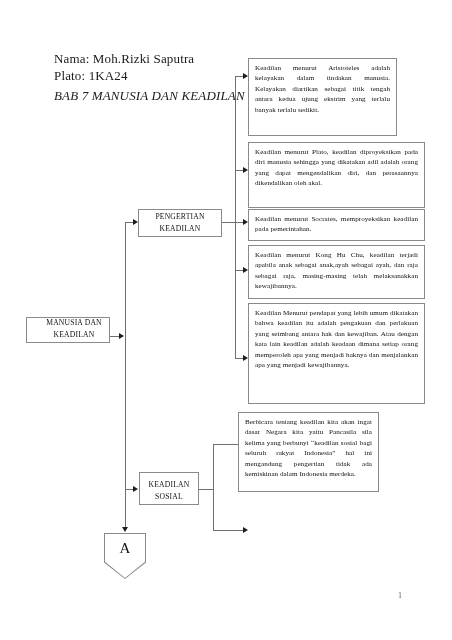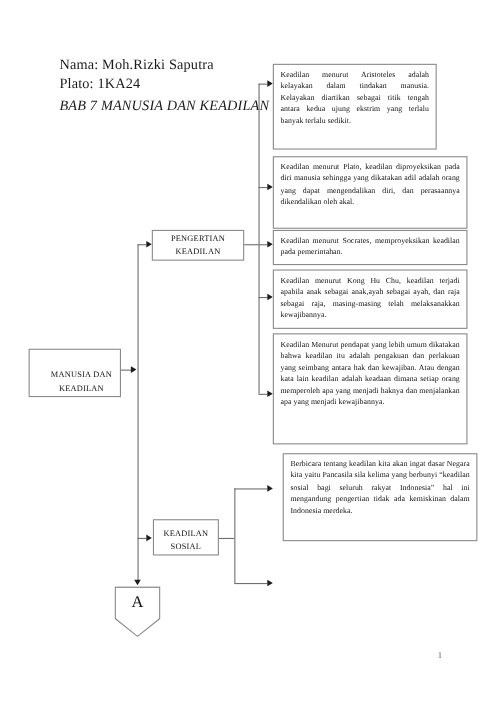--- a/index.html
+++ b/index.html
@@ -160,21 +160,21 @@
   <div class="vline" style="left:125px; top:222px; height:307px;"></div>
 
   <div class="hline" style="left:125px; top:222px; width:8px;"></div>
   <div class="arrow-r" style="left:133px; top:219px;"></div>
 
   <div class="hline" style="left:125px; top:489px; width:8px;"></div>
   <div class="arrow-r" style="left:133px; top:486px;"></div>
 
   <div class="arrow-d" style="left:122px; top:527px;"></div>
 
-  <div class="node" style="left:26px; top:317px; width:84px; height:44px;padding-left:16px;">
+  <div class="node" style="left:26px; top:317px; width:84px; height:26px;padding-left:16px;">
     <span>
       <span class="lbl">MANUSIA DAN</span>
       <span class="lbl">KEADILAN</span>
     </span>
   </div>
 
   <div class="node" style="left:138px; top:209px; width:84px; height:28px;">
     <span>
       <span class="lbl">PENGERTIAN</span>
       <span class="lbl">KEADILAN</span>
@@ -218,21 +218,21 @@
 
   <div class="hline" style="left:199px; top:489px; width:14px;"></div>
   <div class="vline" style="left:213px; top:444px; height:86px;"></div>
 
   <div class="hline" style="left:213px; top:444px; width:30px;"></div>
   <div class="arrow-r" style="left:243px; top:441px;"></div>
 
   <div class="hline" style="left:213px; top:530px; width:30px;"></div>
   <div class="arrow-r" style="left:243px; top:527px;"></div>
 
-  <div class="tbox" style="left:257px; top:412px; width:177px; height:80px;">Berbicara tentang keadilan kita akan ingat dasar Negara kita yaitu Pancasila sila kelima yang berbunyi “keadilan sosial bagi seluruh rakyat Indonesia” hal ini mengandung pengertian tidak ada kemiskinan dalam Indonesia merdeka.</div>
+  <div class="tbox" style="left:238px; top:412px; width:141px; height:80px;">Berbicara tentang keadilan kita akan ingat dasar Negara kita yaitu Pancasila sila kelima yang berbunyi “keadilan sosial bagi seluruh rakyat Indonesia” hal ini mengandung pengertian tidak ada kemiskinan dalam Indonesia merdeka.</div>
 
 
   <div class="connector">
     <div class="shape"></div>
     <div class="shape-inner"></div>
     <div class="ctext">A</div>
   </div>
 
   <div class="pageno">1</div>
 

